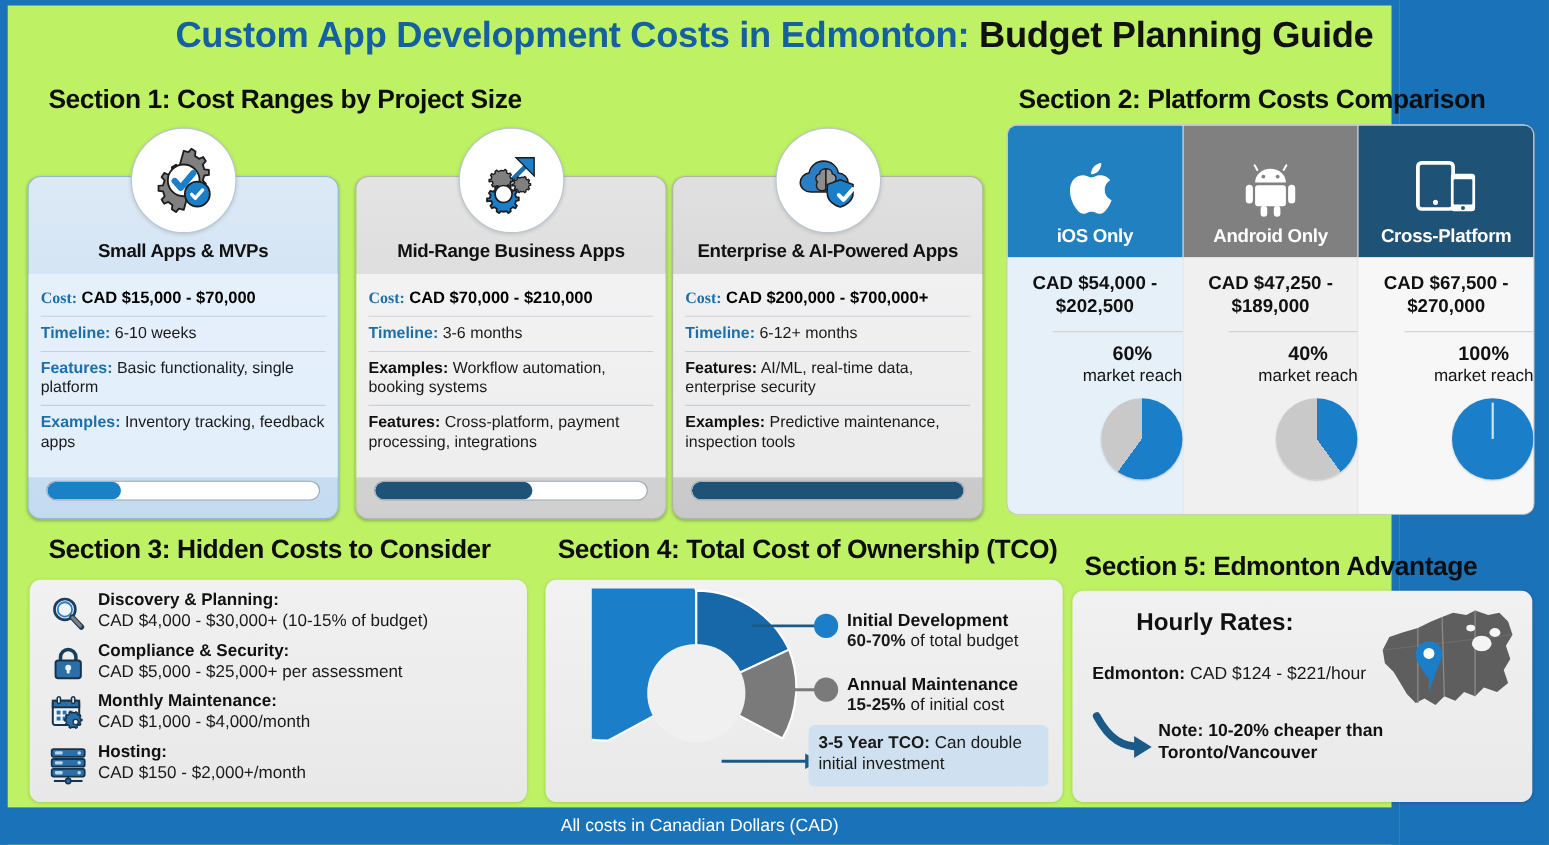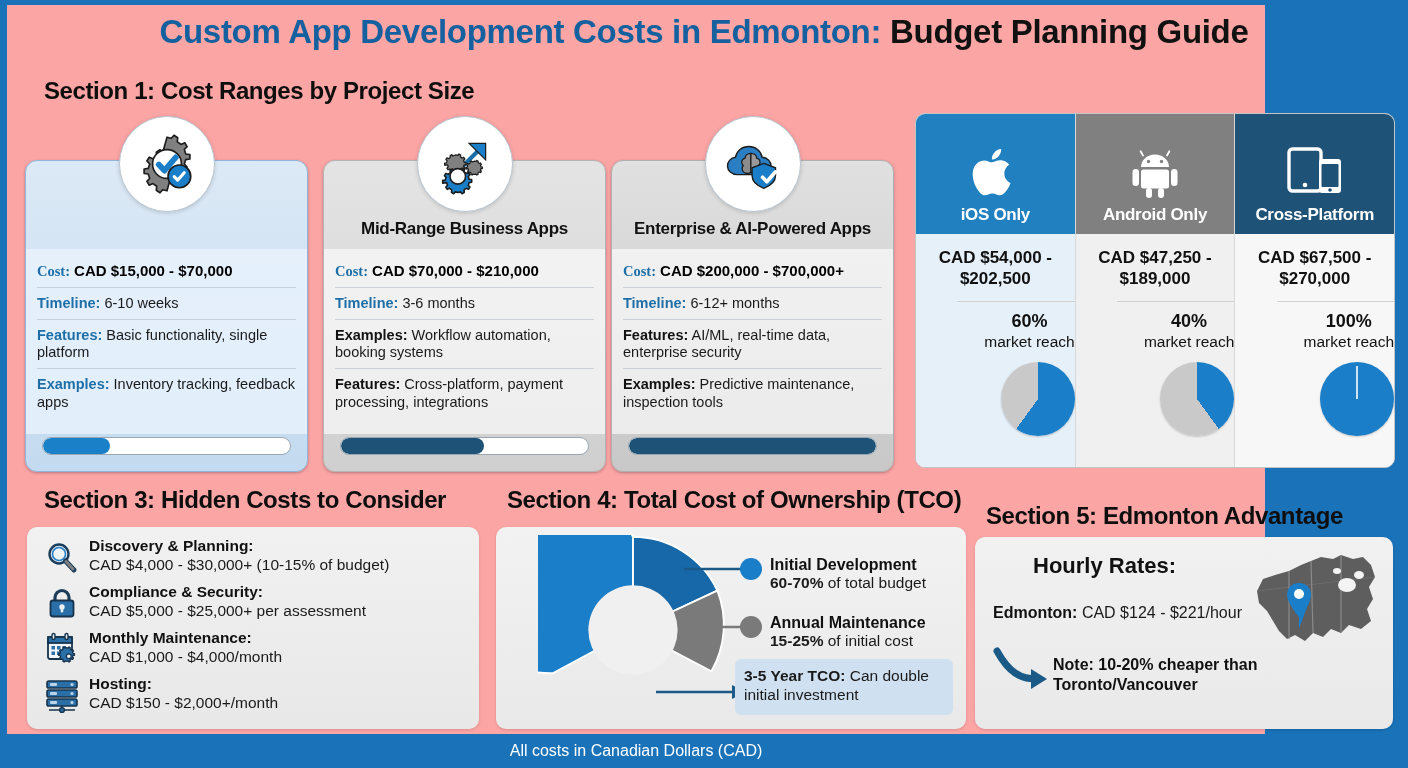--- a/index.html
+++ b/index.html
@@ -5,21 +5,21 @@
   * { box-sizing: border-box; margin: 0; padding: 0; }
   html, body {
     width: 1408px; height: 768px;
     font-family: "Liberation Sans", sans-serif;
     background: #1a72b8;
     overflow: hidden;
   }
   #page {
     position: relative;
     width: 1272px; height: 768px;
-    background: #fca5a5;
+    background: #bef264;
     border-left: 7px solid #1a72b8;
     border-right: 7px solid #1a72b8;
     border-top: 5px solid #1a72b8;
     border-bottom: 0;
     padding-left: 26px;
   }
 
   
   .title-bar {
     position: absolute; left: 0; top: 8px; width: 1394px;
@@ -169,34 +169,36 @@
 <body>
 
 <div id="page">
 
   <div class="title-bar">
     <span class="title-blue">Custom App Development Costs in Edmonton:</span>
     <span class="title-black">Budget Planning Guide</span>
   </div>
 
   <div class="section-head" style="left:26px; top:72px;">Section 1: Cost Ranges by Project Size</div>
+  <div class="section-head" style="left:908px; top:72px;">Section 2: Platform Costs Comparison</div>
   <div class="section-head" style="left:26px; top:481px;">Section 3: Hidden Costs to Consider</div>
   <div class="section-head" style="left:489px; top:481px;">Section 4: Total Cost of Ownership (TCO)</div>
   <div class="section-head" style="left:968px; top:497px;">Section 5: Edmonton Advantage</div>
 
   <div class="card c1">
     <div class="icon-circle">
       <svg width="66" height="66" viewBox="0 0 64 64">
         <path d="M32 6l4.2 1.1 2.6-3.0 3.6 2.4-0.4 3.9 3.6 2.6 3.6-1.6 2.3 3.7-2.7 2.9 1.4 4.3 4 0.5v4.4l-4 0.5-1.4 4.3 2.7 2.9-2.3 3.7-3.6-1.6-3.6 2.6 0.4 3.9-3.6 2.4-2.6-3.0L32 58l-4.2-1.1-2.6 3.0-3.6-2.4 0.4-3.9-3.6-2.6-3.6 1.6-2.3-3.7 2.7-2.9-1.4-4.3-4-0.5v-4.4l4-0.5 1.4-4.3-2.7-2.9 2.3-3.7 3.6 1.6 3.6-2.6-0.4-3.9 3.6-2.4 2.6 3.0z" fill="#808080" stroke="#1c1c1c" stroke-width="1.6" stroke-linejoin="round"></path>
         <circle cx="32" cy="32" r="14" fill="#ffffff" stroke="#1c1c1c" stroke-width="1.6"></circle>
         <path d="M24 32.5l5.5 6 11-13" fill="none" stroke="#1a7ec8" stroke-width="5.5" stroke-linecap="round" stroke-linejoin="round"></path>
         <circle cx="44" cy="44" r="11" fill="#1a7ec8" stroke="#1c1c1c" stroke-width="1.6"></circle>
         <path d="M39 44.3l3.3 3.4 6.4-7.3" fill="none" stroke="#ffffff" stroke-width="3" stroke-linecap="round" stroke-linejoin="round"></path>
       </svg>
     </div>
+    <div class="card-title">Small Apps &amp; MVPs</div>
     <div class="card-body">
       <div class="row cost">
         <span class="k">Cost:</span>
         <span class="v">CAD $15,000 - $70,000</span>
       </div>
       <div class="row time">
         <span class="k">Timeline:</span>
         <span>6-10 weeks</span>
       </div>
       <div class="row feat">

